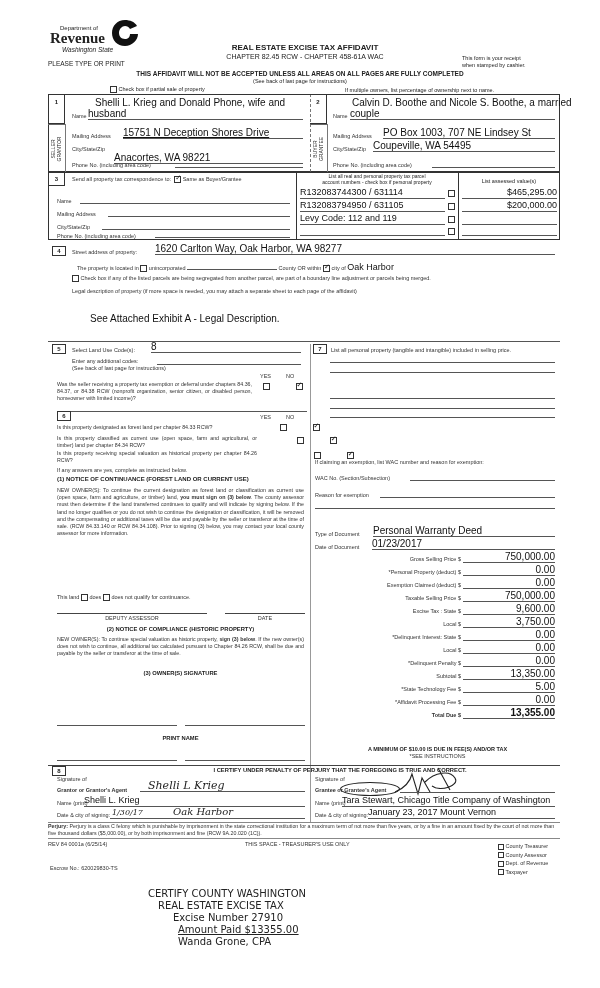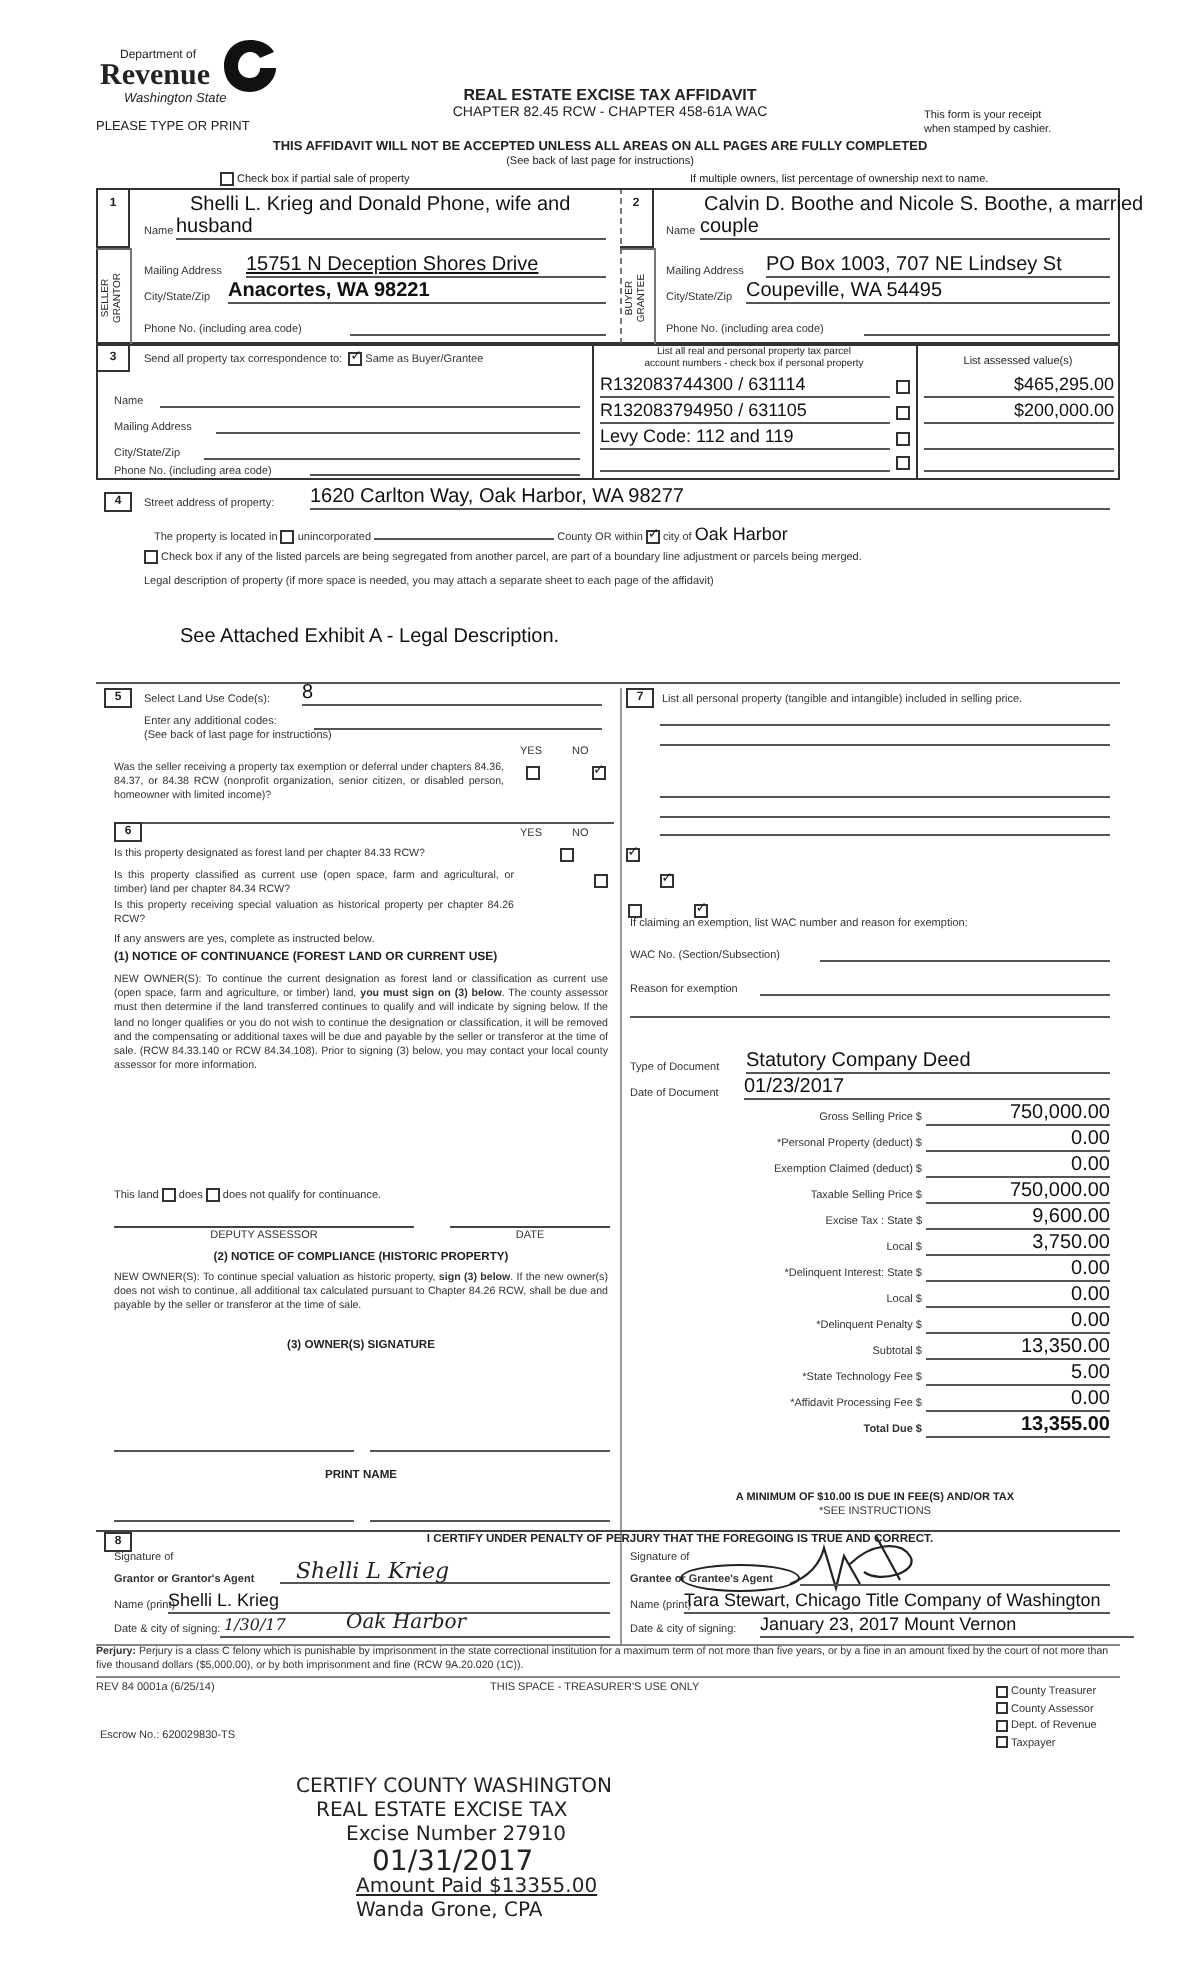--- a/index.html
+++ b/index.html
@@ -61,21 +61,21 @@
   </div>
 </div>
 <div class="abs fill" style="left:95px;top:97px;">Shelli L. Krieg and Donald Phone, wife and</div>
 <div class="abs lbl" style="left:72px;top:113px;">Name</div>
 <div class="abs uline fill" style="left:88px;top:108px;width:215px;height:12px;">husband</div>
 <div class="hline" style="left:48px;top:124px;width:18px;"></div>
 <div class="vline" style="left:65px;top:124px;height:48px;"></div>
 <div class="abs lbl" style="left:72px;top:133px;">Mailing Address</div>
 <div class="abs uline fill" style="left:123px;top:127px;width:180px;height:12px;text-decoration:underline;">15751 N Deception Shores Drive</div>
 <div class="abs lbl" style="left:72px;top:146px;">City/State/Zip</div>
-<div class="abs uline fill" style="left:114px;top:140px;width:189px;height:12px;font-weight:bold;">Anacortes, WA 98221</div>
+<div class="abs uline fill" style="left:114px;top:152px;width:189px;height:12px;">Anacortes, WA 98221</div>
 <div class="abs lbl" style="left:72px;top:162px;">Phone No. (including area code)</div>
 <div class="abs uline" style="left:175px;top:160px;width:128px;height:8px;"></div>
 
 <div class="abs box" style="left:310px;top:94px;width:250px;height:78px;border-left:1px dashed #777;"></div>
 <div class="numbox" style="left:310px;top:94px;width:17px;height:30px;line-height:14px;border-left:none;">2</div>
 <div class="abs" style="left:312px;top:130px;width:14px;height:40px;">
   <div style="transform:rotate(-90deg);transform-origin:left top;position:absolute;left:1px;top:38px;font-size:5px;line-height:5.5px;text-align:center;width:38px;">
     <div>BUYER</div>
     <div>GRANTEE</div>
   </div>
@@ -230,21 +230,21 @@
 <div class="abs uline" style="left:330px;top:412px;width:225px;height:6px;"></div>
 
 <div class="abs lbl" style="left:315px;top:459px;">If claiming an exemption, list WAC number and reason for exemption:</div>
 <div class="abs lbl" style="left:315px;top:475px;">WAC No. (Section/Subsection)</div>
 <div class="abs uline" style="left:410px;top:474px;width:145px;height:7px;"></div>
 <div class="abs lbl" style="left:315px;top:492px;">Reason for exemption</div>
 <div class="abs uline" style="left:380px;top:491px;width:175px;height:7px;"></div>
 <div class="abs uline" style="left:315px;top:503px;width:240px;height:6px;"></div>
 
 <div class="abs lbl" style="left:315px;top:531px;">Type of Document</div>
-<div class="abs uline fill" style="left:373px;top:525px;width:182px;height:12px;">Statutory Company Deed</div>
+<div class="abs uline fill" style="left:373px;top:525px;width:182px;height:12px;">Personal Warranty Deed</div>
 <div class="abs lbl" style="left:315px;top:544px;">Date of Document</div>
 <div class="abs uline fill" style="left:372px;top:538px;width:183px;height:12px;">01/23/2017</div>
 
 
 <div class="abs" style="left:330px;top:551px;width:235px;height:12px;">
   <div class="abs r lbl" style="left:0;top:5px;width:131px;">Gross Selling Price $</div>
   <div class="abs uline fill r" style="left:133px;top:0;width:92px;height:12px;">750,000.00</div>
 </div>
 <div class="abs" style="left:330px;top:564px;width:235px;height:12px;">
   <div class="abs r lbl" style="left:0;top:5px;width:131px;">*Personal Property (deduct) $</div>
@@ -319,21 +319,21 @@
   <span>Grantee or Grantee's Agent</span>
 </div>
 <div class="abs" style="left:340px;top:782px;width:60px;height:14px;border:1.3px solid #222;border-radius:50%;"></div>
 <svg class="abs" style="left:390px;top:764px;" width="80" height="34" viewBox="0 0 80 34">
   <path d="M5 28 C15 24 20 18 22 10 L28 30 L32 14 L40 28 M35 18 C45 8 60 6 65 14 C70 22 50 28 42 22 M48 4 L60 26" stroke="#222" stroke-width="1.1" fill="none"></path>
 </svg>
 <div class="abs uline" style="left:400px;top:780px;width:155px;height:13px;"></div>
 <div class="abs lbl" style="left:315px;top:800px;">Name (print)</div>
 <div class="abs uline fill-sm" style="left:342px;top:795px;width:213px;height:12px;">Tara Stewart, Chicago Title Company of Washington</div>
 <div class="abs lbl" style="left:315px;top:812px;">Date &amp; city of signing:</div>
-<div class="abs uline fill-sm" style="left:368px;top:807px;width:187px;height:12px;margin-left:12px;">January 23, 2017 Mount Vernon</div>
+<div class="abs uline fill-sm" style="left:368px;top:807px;width:187px;height:12px;">January 23, 2017 Mount Vernon</div>
 
 
 <div class="hline" style="left:48px;top:822px;width:512px;background:#888;"></div>
 <div class="abs para" style="left:48px;top:823px;width:512px;text-align:left;line-height:6.8px;">
   <b>Perjury:</b>
   <span>Perjury is a class C felony which is punishable by imprisonment in the state correctional institution for a maximum term of not more than five years, or by a fine in an amount fixed by the court of not more than five thousand dollars ($5,000.00), or by both imprisonment and fine (RCW 9A.20.020 (1C)).</span>
 </div>
 <div class="hline" style="left:48px;top:838px;width:512px;background:#888;"></div>
 <div class="abs lbl" style="left:48px;top:841px;">REV 84 0001a (6/25/14)</div>
 <div class="abs lbl" style="left:245px;top:841px;">THIS SPACE - TREASURER'S USE ONLY</div>
@@ -344,19 +344,18 @@
   <div><span class="cb" style="width:6px;height:6px;"></span> <span>County Assessor</span></div>
   <div><span class="cb" style="width:6px;height:6px;"></span> <span>Dept. of Revenue</span></div>
   <div><span class="cb" style="width:6px;height:6px;"></span> <span>Taxpayer</span></div>
 </div>
 
 
 <div class="abs stamp" style="left:148px;top:888px;width:170px;">
   <div style="padding-left:0px;">CERTIFY COUNTY WASHINGTON</div>
   <div style="padding-left:10px;">REAL ESTATE EXCISE TAX</div>
   <div style="padding-left:25px;">Excise Number 27910</div>
-  <div style="padding-left:38px;font-size:14px;line-height:14px;">01/31/2017</div>
   <div style="padding-left:30px;text-decoration:underline;">Amount Paid $13355.00</div>
   <div style="padding-left:30px;">Wanda Grone, CPA</div>
 </div>
 
 
 
 
 </body></html>

